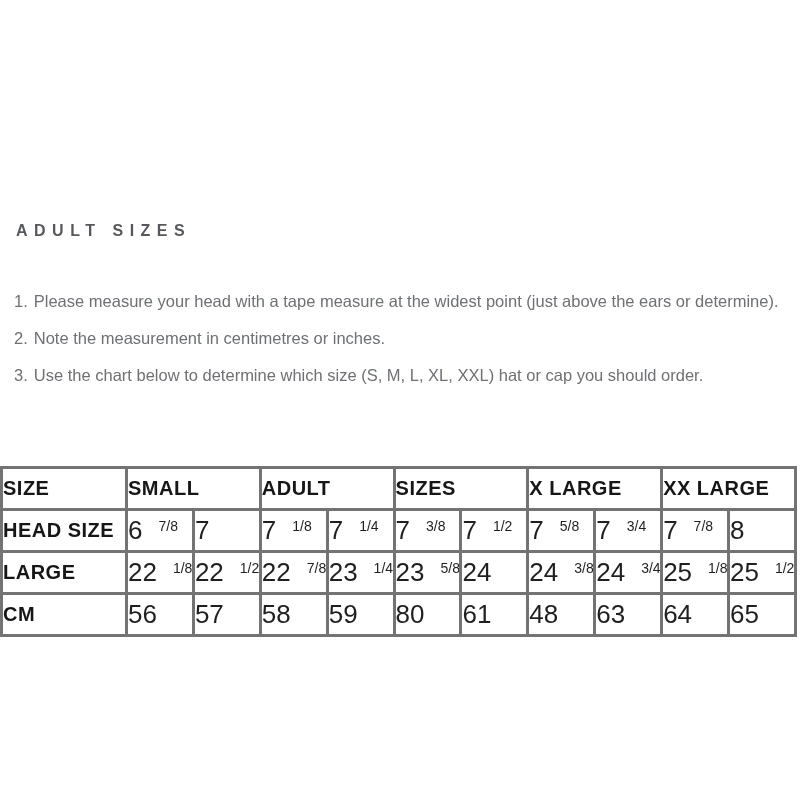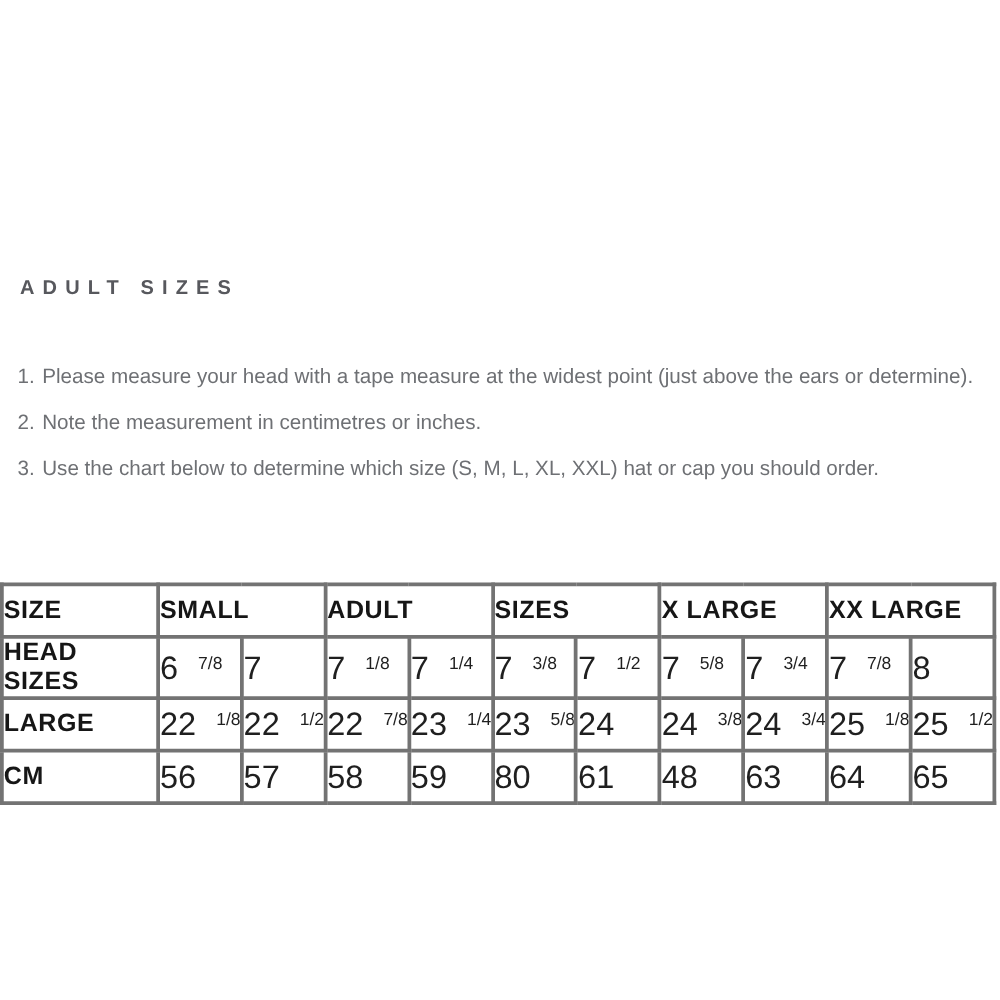--- a/index.html
+++ b/index.html
@@ -96,21 +96,21 @@
         <th>SIZE</th>
         <th colspan="2">SMALL</th>
         <th colspan="2">ADULT</th>
         <th colspan="2">SIZES</th>
         <th colspan="2">X LARGE</th>
         <th colspan="2">XX LARGE</th>
       </tr>
     </thead>
     <tbody>
       <tr>
-        <td class="lbl">HEAD SIZES</td>
+        <td class="lbl">HEAD SIZE</td>
         <td class="data"><span>6</span><span class="frac">7/8</span></td>
         <td class="data"><span>7</span></td>
         <td class="data"><span>7</span><span class="frac">1/8</span></td>
         <td class="data"><span>7</span><span class="frac">1/4</span></td>
         <td class="data"><span>7</span><span class="frac">3/8</span></td>
         <td class="data"><span>7</span><span class="frac">1/2</span></td>
         <td class="data"><span>7</span><span class="frac">5/8</span></td>
         <td class="data"><span>7</span><span class="frac">3/4</span></td>
         <td class="data"><span>7</span><span class="frac">7/8</span></td>
         <td class="data"><span>8</span></td>

